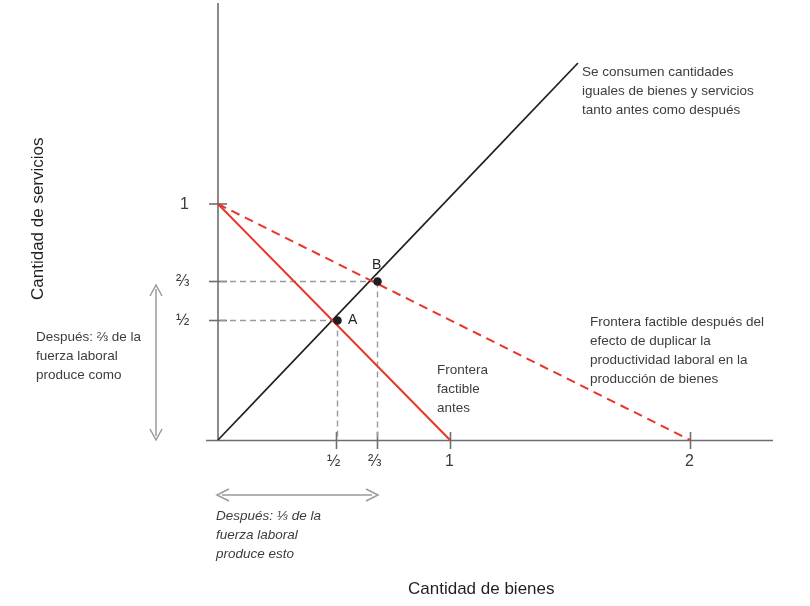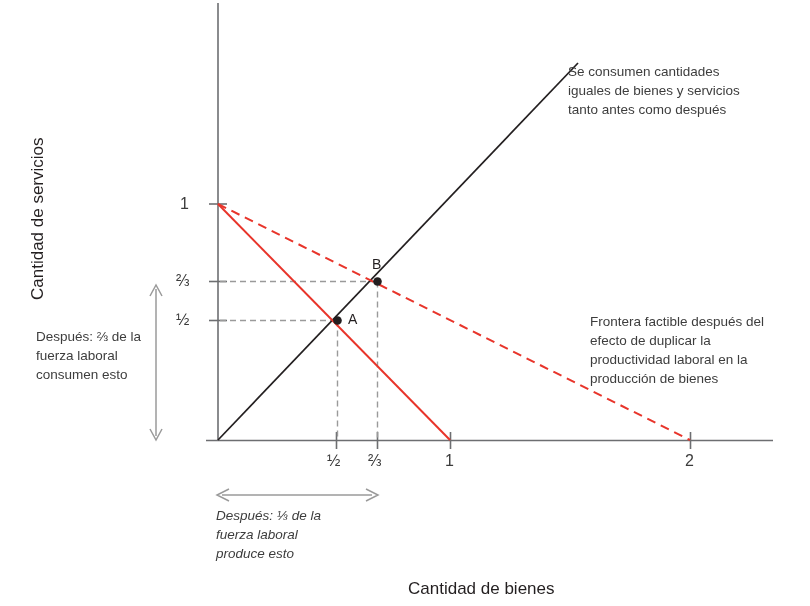--- a/index.html
+++ b/index.html
@@ -121,31 +121,34 @@
   <div class="tick-label frac" style="left: 176px; top: 311px;">½</div>
 
   <div class="tick-label frac" style="left: 327px; top: 452px;">½</div>
   <div class="tick-label frac" style="left: 368px; top: 452px;">⅔</div>
   <div class="tick-label frac" style="left: 445px; top: 452px;">1</div>
   <div class="tick-label frac" style="left: 685px; top: 452px;">2</div>
 
   <div class="ptlabel" style="left: 348px; top: 311px;">A</div>
   <div class="ptlabel" style="left: 372px; top: 256px;">B</div>
 
-  <div class="annot" style="left: 568px; top: 62px; width: 200px;">Se consumen cantidades
+  <div class="annot" style="left: 582px; top: 62px; width: 200px;">Se consumen cantidades
 iguales de bienes y servicios
 tanto antes como después</div>
 
   <div class="annot" style="left: 590px; top: 304px; width: 205px; margin-top: 8px;">Frontera factible después del
 efecto de duplicar la
 productividad laboral en la
 producción de bienes</div>
 
+  <div class="annot" style="left: 437px; top: 360px; width: 90px;">Frontera
+factible
+antes</div>
 
   <div class="annot" style="left: 36px; top: 327px; width: 120px;">Después: ⅔ de la
 fuerza laboral
-consumen esto</div>
+produce como</div>
 
   <div class="annot" style="left: 216px; top: 506px; width: 160px; font-style: italic;">Después: ⅓ de la
 fuerza laboral
 produce esto</div>
 
 </div>
 
 </body></html>

